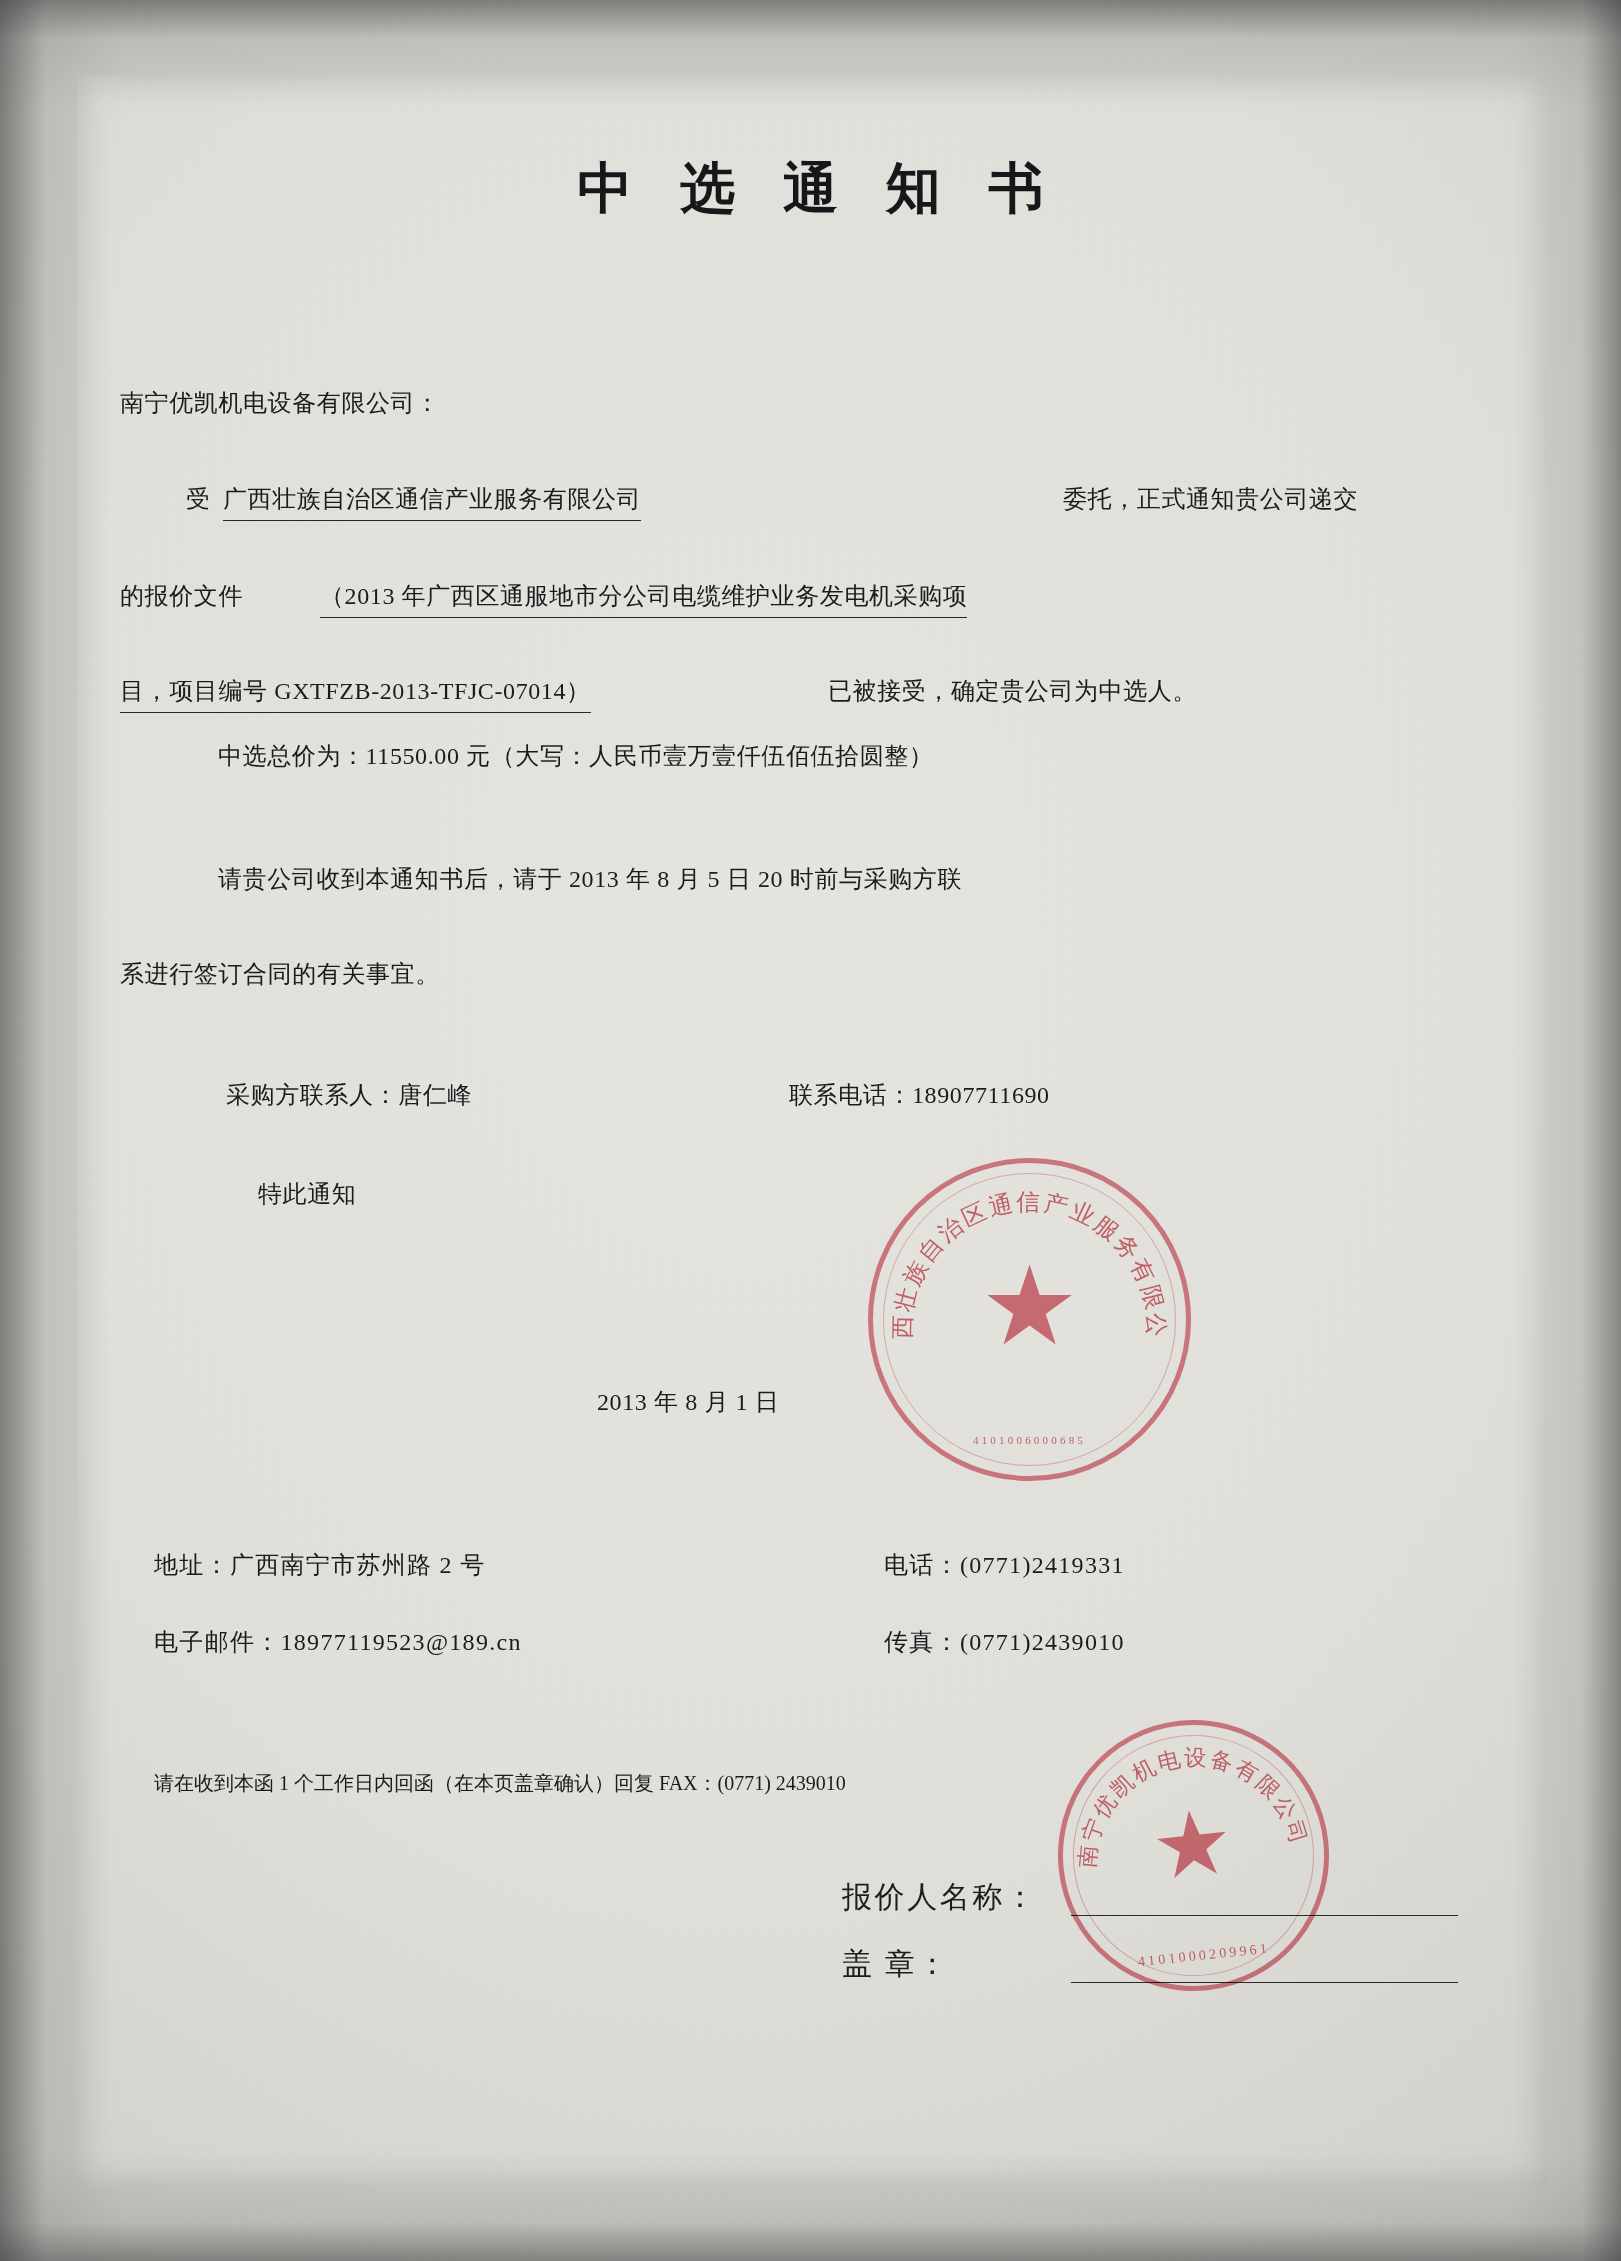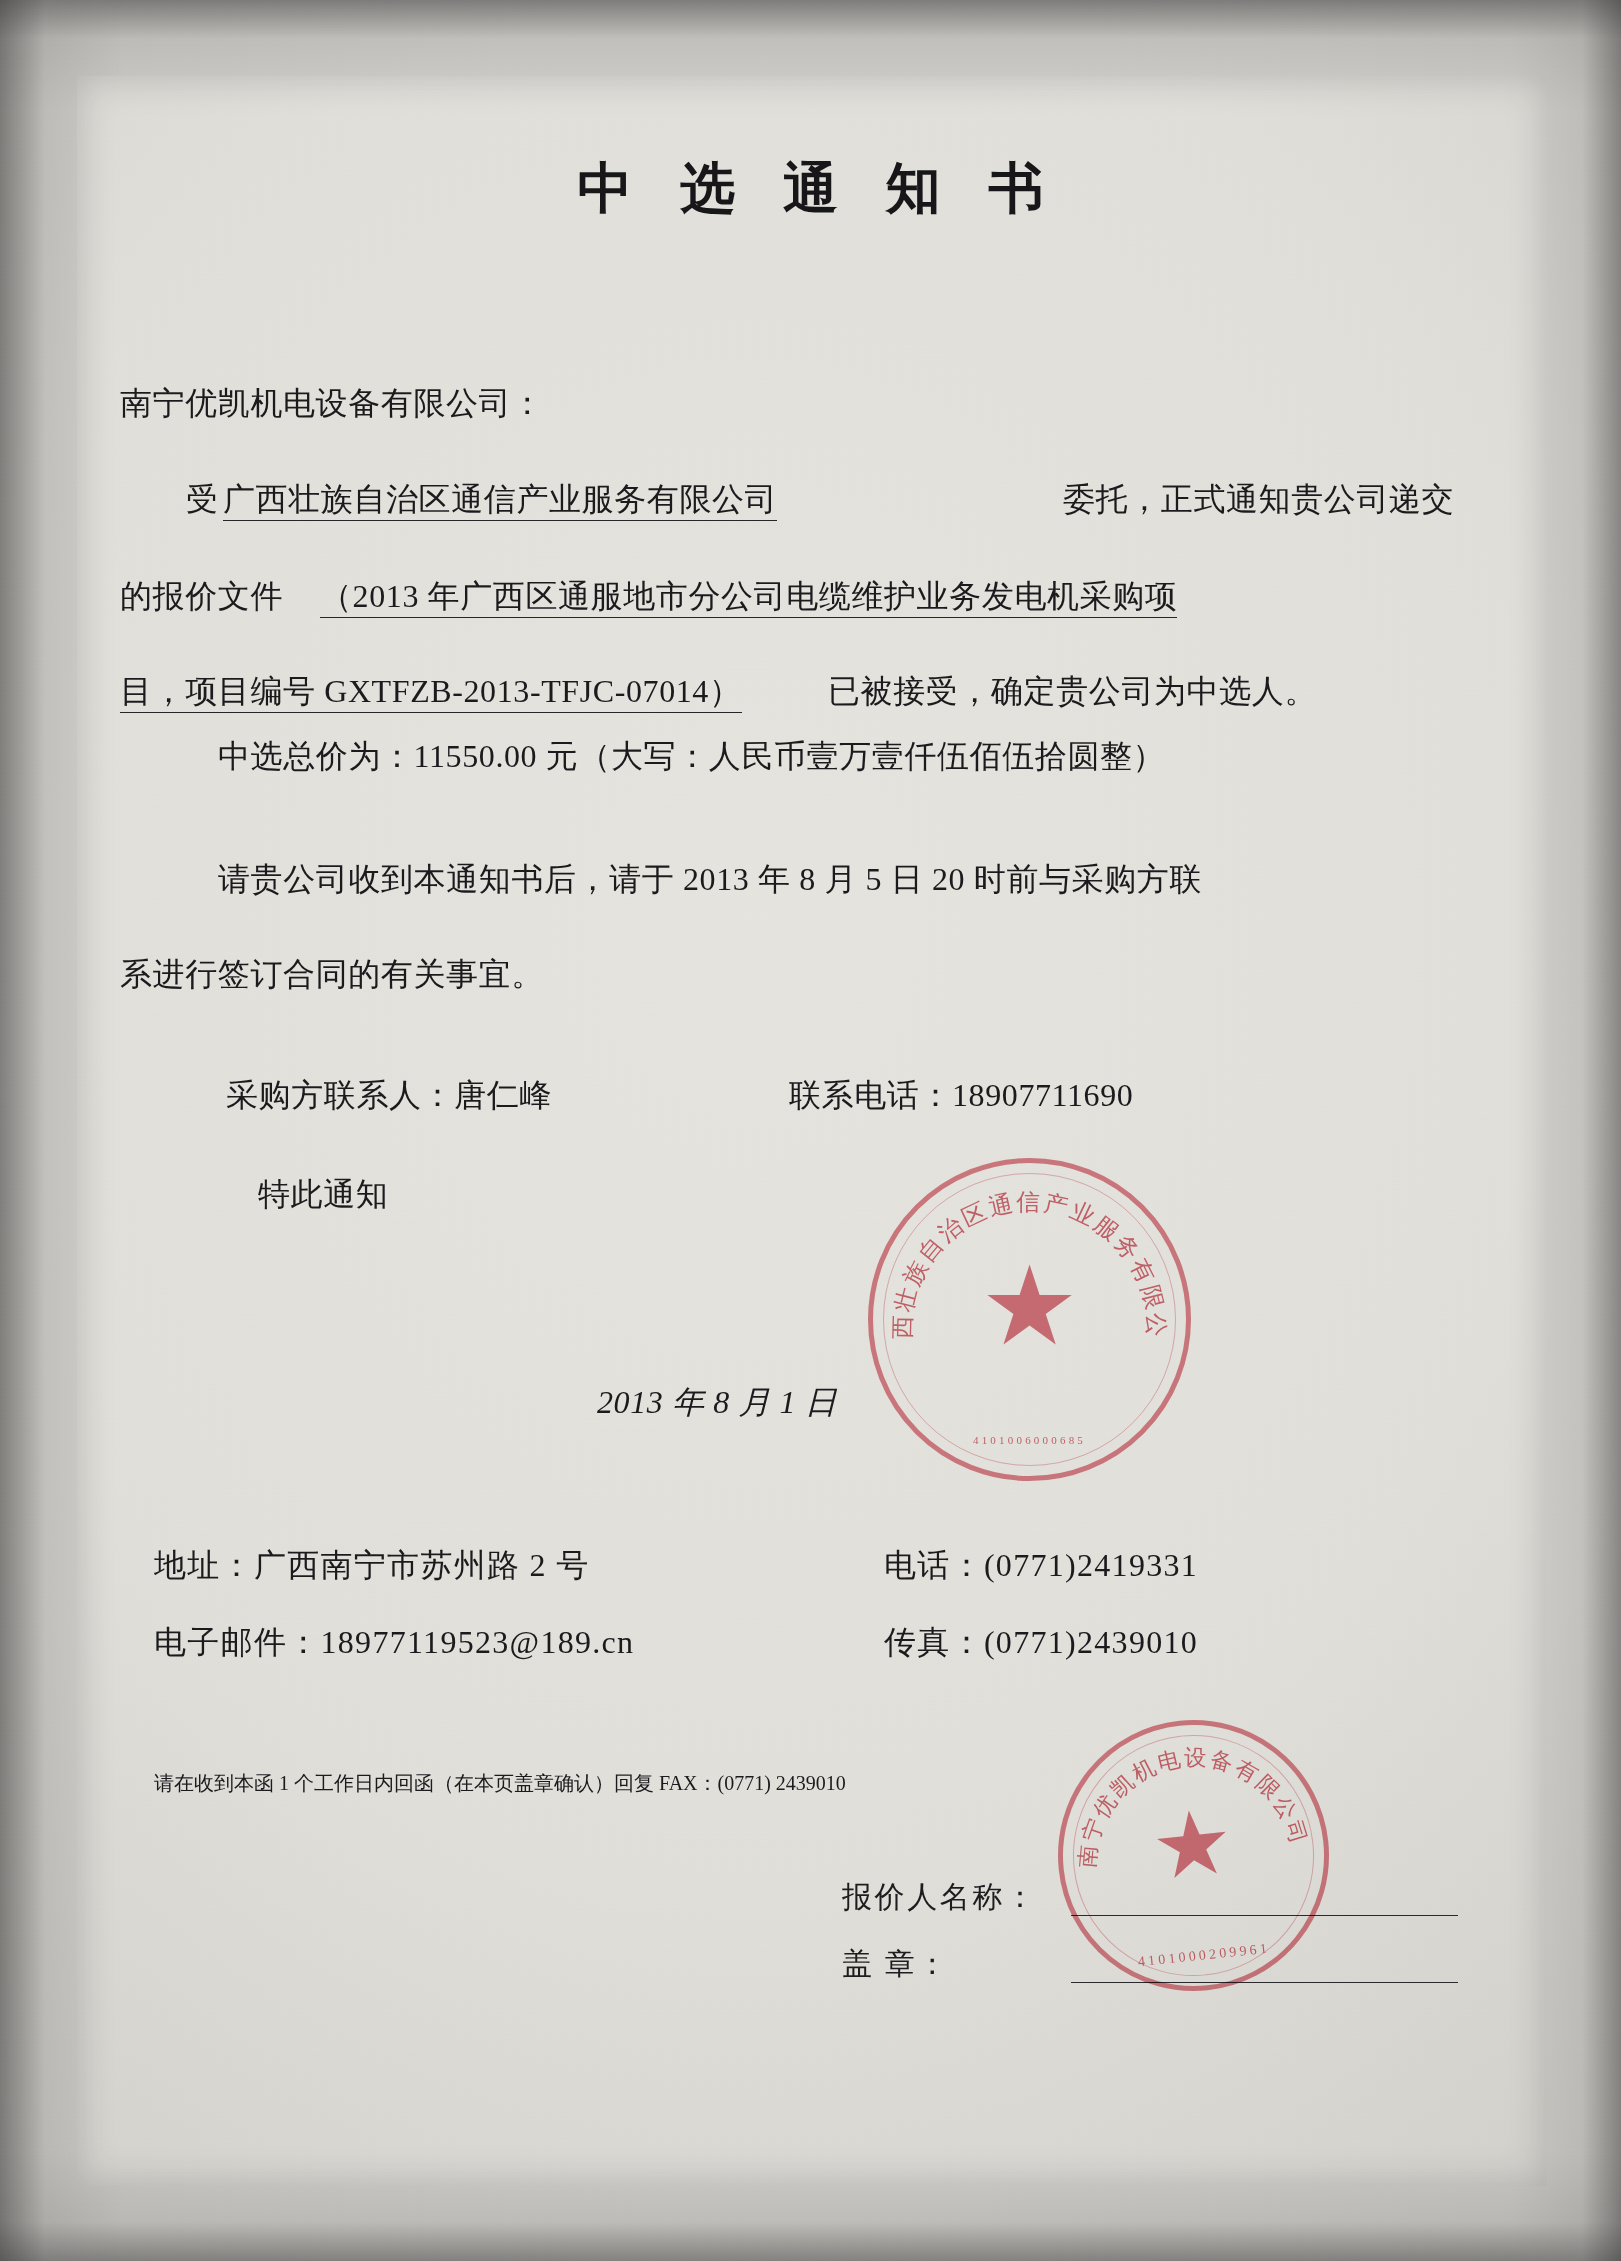--- a/index.html
+++ b/index.html
@@ -73,21 +73,21 @@
     font-size: 55px;
     letter-spacing: 17px;
     font-weight: 600;
     color: #17171a;
     text-indent: 17px;
     font-family: "Liberation Serif", serif;
   }
 
   .ln {
     position: absolute;
-    font-size: 32px;
+    font-size: 24px;
     line-height: 32px;
     color: #1b1b1e;
     white-space: nowrap;
     letter-spacing: 0.6px;
   }
   .u { border-bottom: 1.3px solid #26262a; padding-bottom: 4.5px; }
 
   .addr-label { letter-spacing: 1.3px; }
 
   .footer-note {
@@ -187,21 +187,21 @@
   <div class="ln" style="left:218px; top:740px;">中选总价为：11550.00 元（大写：人民币壹万壹仟伍佰伍拾圆整）</div>
 
   <div class="ln" style="left:218px; top:863px;">请贵公司收到本通知书后，请于 2013 年 8 月 5 日 20 时前与采购方联</div>
   <div class="ln" style="left:120px; top:958px;">系进行签订合同的有关事宜。</div>
 
   <div class="ln" style="left:226px; top:1079px;">采购方联系人：唐仁峰</div>
   <div class="ln" style="left:789px; top:1079px;">联系电话：18907711690</div>
 
   <div class="ln" style="left:258px; top:1178px;">特此通知</div>
 
-  <div class="ln" style="left:597px; top:1386px;font-style:italic;">2013 年 8 月 1 日</div>
+  <div class="ln" style="left:597px; top:1386px;">2013 年 8 月 1 日</div>
 
   <div class="ln addr-label" style="left:154px; top:1549px;">
     <span>地址：</span><span>广西南宁市苏州路 2 号</span>
   </div>
   <div class="ln addr-label" style="left:884px; top:1549px;">
     <span>电话：</span><span>(0771)2419331</span>
   </div>
   <div class="ln addr-label" style="left:154px; top:1626px;">
     <span>电子邮件：</span><span>18977119523@189.cn</span>
   </div>

